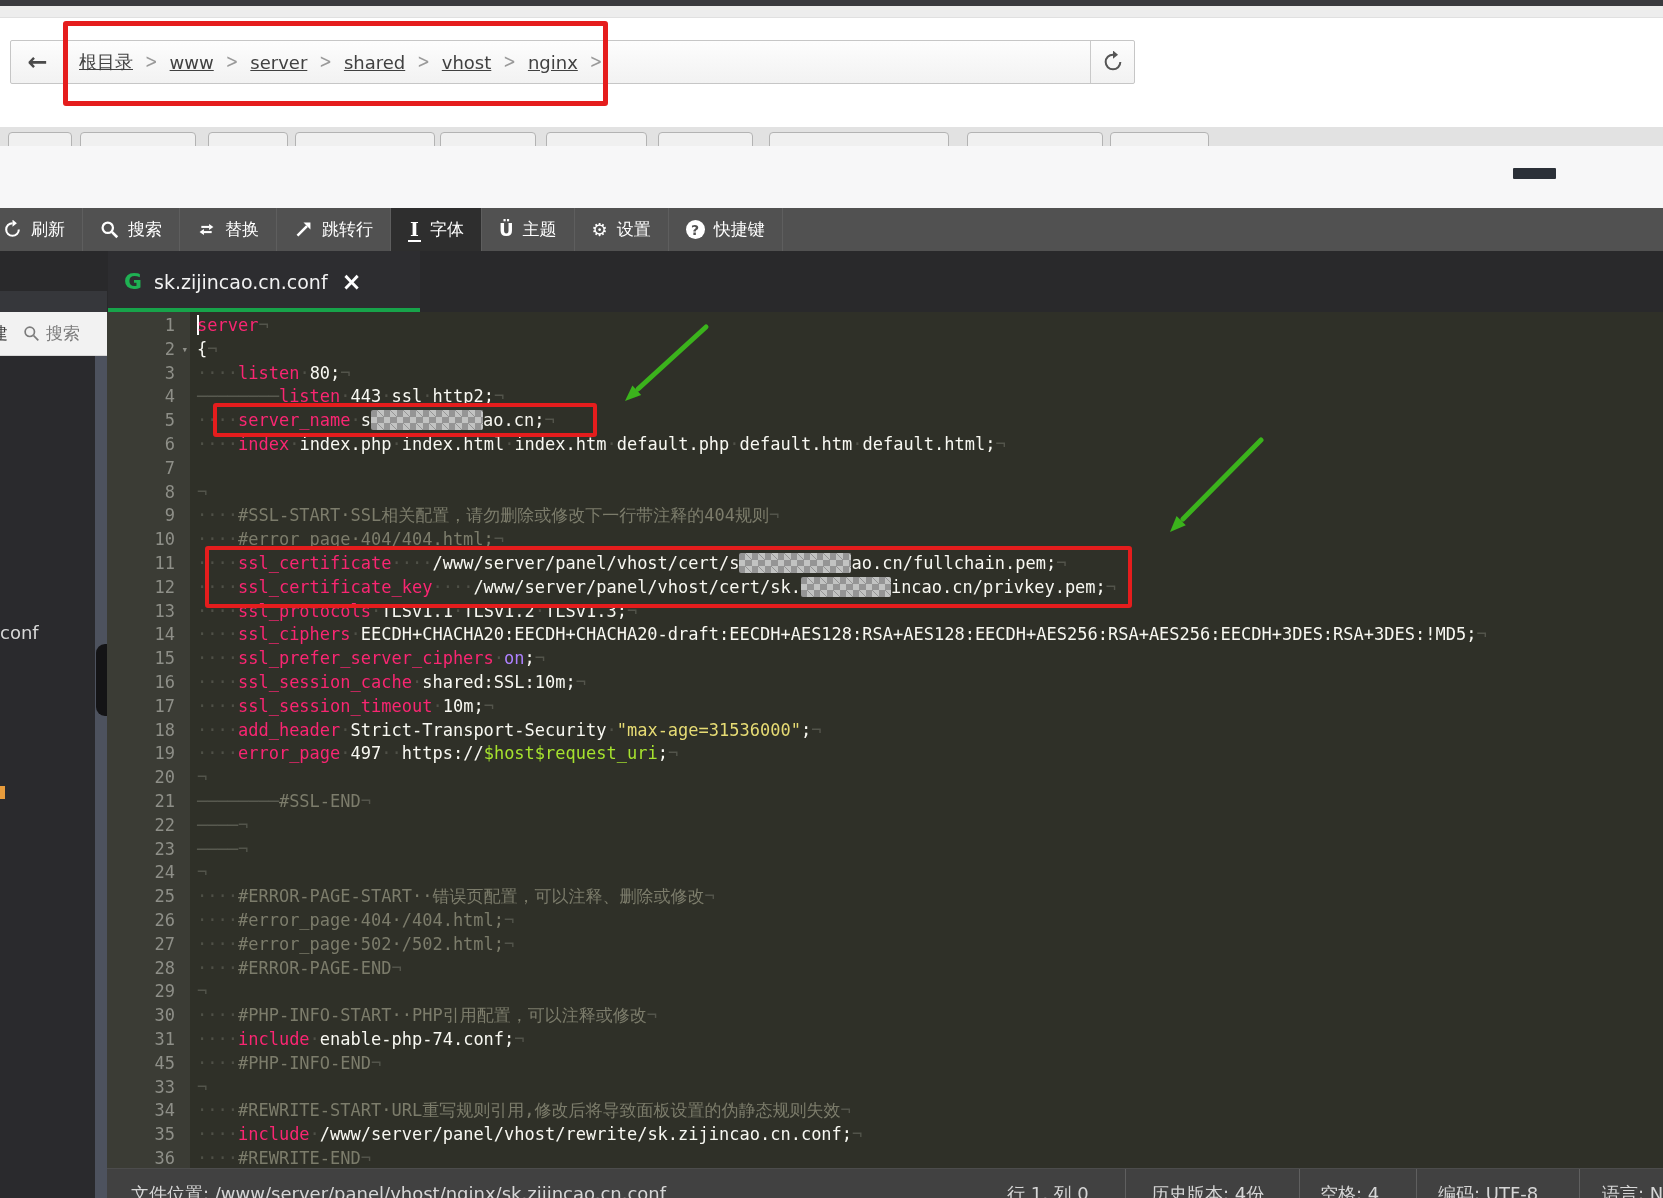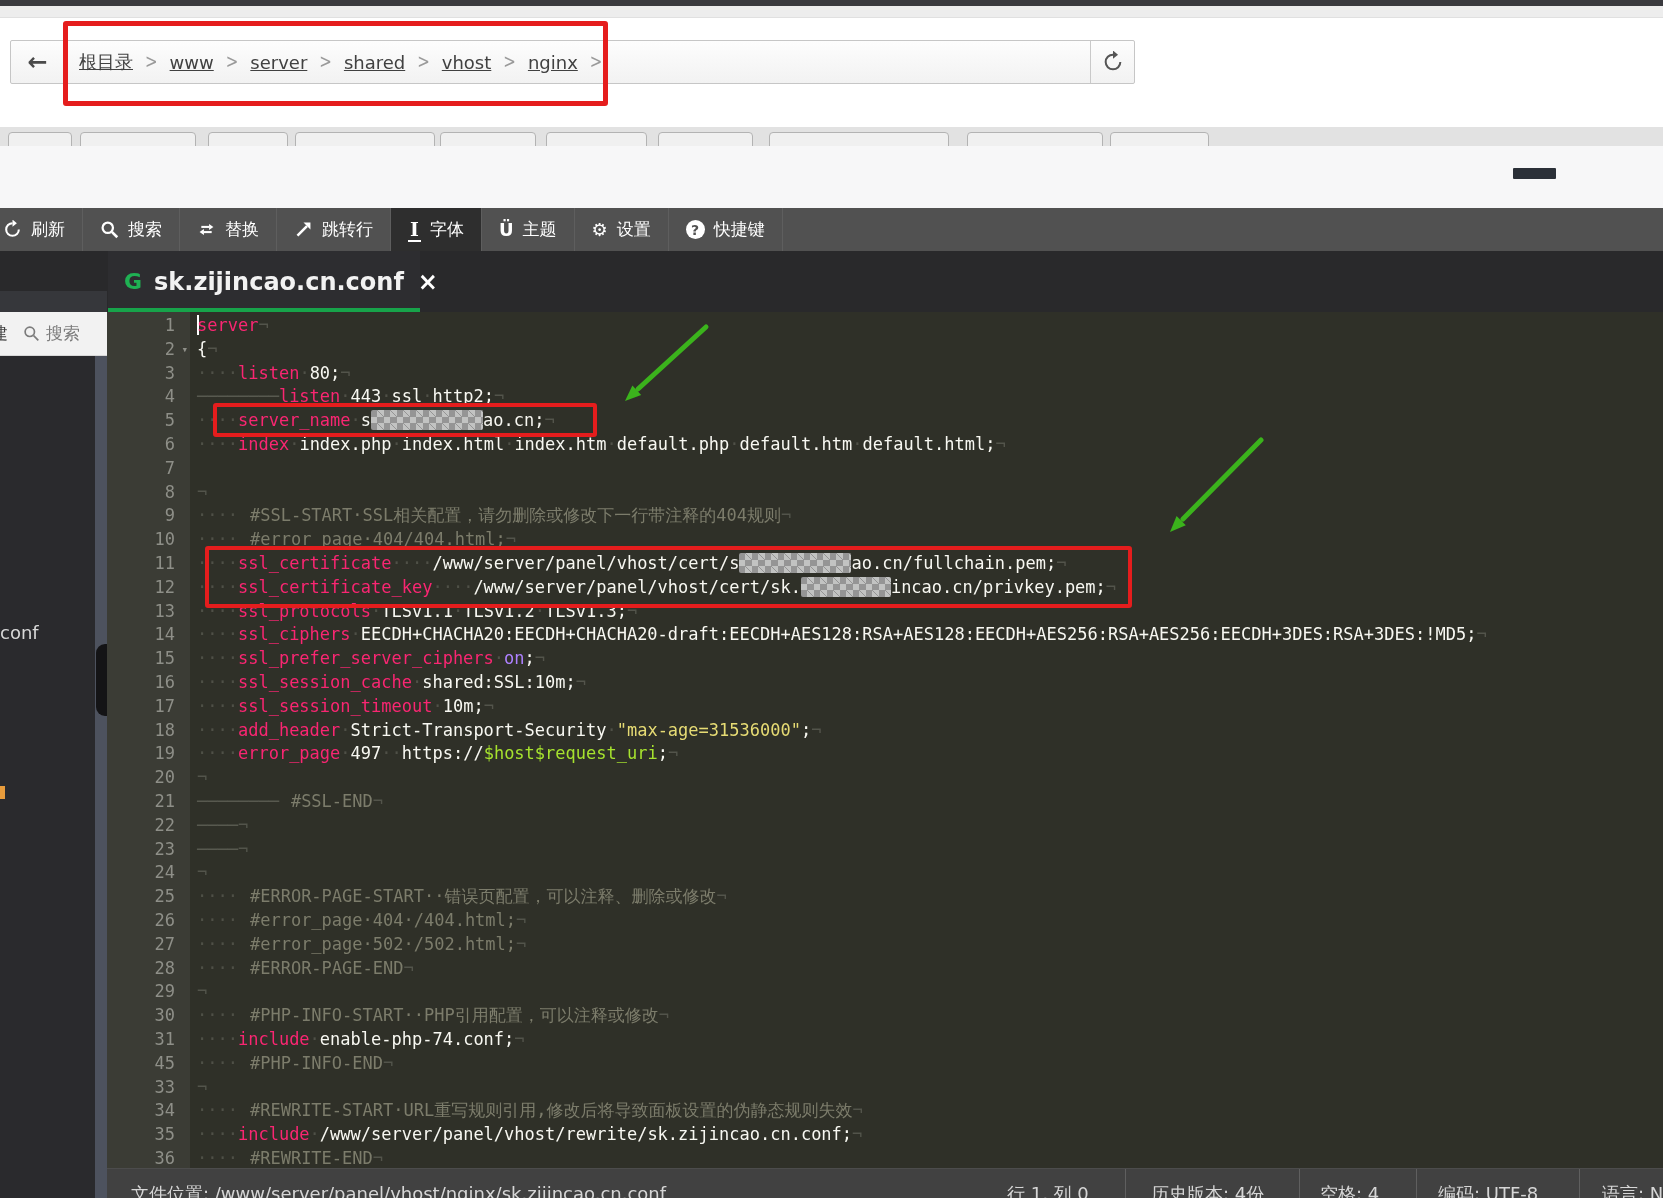--- a/index.html
+++ b/index.html
@@ -33,21 +33,21 @@
   .ticon{font-size:18px;line-height:1;}
   .font-i{font-family:"DejaVu Serif","Liberation Serif",serif;font-weight:bold;font-size:19px;border-bottom:2px solid #fff;padding:0 2px;}
   .help-circle{width:19px;height:19px;border-radius:50%;background:#fff;color:#515151;font-weight:bold;
                font-size:14px;display:flex;align-items:center;justify-content:center;}
   
   .tabbar{position:absolute;left:0;top:251px;width:1663px;height:61px;background:#29292b;}
   .side-top{position:absolute;left:0;top:0;width:107px;height:61px;background:#36373b;color:#e8e8e8;
             font-size:20px;display:flex;align-items:center;padding-left:6px;box-sizing:border-box;overflow:hidden;white-space:nowrap;margin-top:40px;}
   .tab{position:absolute;left:108px;top:0;width:312px;height:61px;background:#2d2d30;display:flex;align-items:center;cursor:pointer;}
   .tab-g{color:#1fb153;font-size:22px;font-weight:bold;margin:0 12px 0 16px;}
-  .tab-title{color:#f2f2f2;font-size:24px;font-weight:bold;}
+  .tab-title{color:#f2f2f2;font-size:19px;}
   .tab-close{color:#fff;font-size:24px;font-weight:bold;margin-left:14px;cursor:pointer;line-height:1;}
   .tab-underline{position:absolute;left:0;bottom:0;width:100%;height:4px;background:#17a34a;}
   
   .side-search{position:absolute;left:0;top:312px;width:107px;height:44px;background:#f2f2f2;border-bottom:1px solid #d8d8d8;
                display:flex;align-items:center;box-sizing:border-box;}
   .partial-char{width:9px;overflow:hidden;display:inline-block;color:#444;font-size:17px;}
   .partial-char span{display:inline-block;margin-left:-9px;}
   .side-search-label{color:#7c7c7c;font-size:17px;margin-left:6px;}
   .side-files{position:absolute;left:0;top:356px;width:95px;height:842px;background:#2a2a2d;overflow:hidden;}
   .side-file{position:absolute;left:0;top:266px;color:#d8d8d8;font-size:18px;font-family:"DejaVu Sans","Liberation Sans",sans-serif;}
@@ -57,21 +57,21 @@
           display:flex;align-items:center;justify-content:center;color:#fff;font-size:19px;cursor:pointer;}
   
   .editor{position:absolute;left:107px;top:312px;width:1556px;height:856px;background:#2f3028;overflow:hidden;
           font-family:"DejaVu Sans Mono","Liberation Mono",monospace;font-size:17px;}
   .gutter-bg{position:absolute;left:0;top:0;width:83px;height:100%;background:#3b3c35;}
   .rows{position:absolute;left:0;top:2px;width:100%;}
   .row{display:flex;height:23.8px;line-height:23.8px;white-space:pre;}
   .num{width:83px;flex:0 0 83px;color:#8e8f88;text-align:right;padding-right:15px;box-sizing:border-box;position:relative;}
   .fold{position:absolute;right:2px;top:0;font-size:11px;color:#8e8f88;}
   .txt{padding-left:7px;position:relative;}
-  .tk{color:#f92672;} .tv{color:#f8f8f2;} .tc{color:#7c7c6b;margin-left:12px;} .ts{color:#e6db74;}
+  .tk{color:#f92672;} .tv{color:#f8f8f2;} .tc{color:#7c7c6b;} .ts{color:#e6db74;}
   .tp{color:#ae81ff;} .tg{color:#a6e22e;} .tw{color:#4f5047;} .td{color:#5a5b52;} .te{color:#53544b;}
   .cursor{display:inline-block;width:2px;height:20px;background:#fff;vertical-align:-4px;margin-right:-2px;}
   .mosaic{display:inline-block;height:20px;vertical-align:-4px;border-radius:2px;opacity:.96;
     background-image:linear-gradient(45deg,#c9c9c9 25%,transparent 25%,transparent 75%,#c9c9c9 75%),
                      linear-gradient(45deg,#c9c9c9 25%,#9a9a9a 25%,#9a9a9a 75%,#c9c9c9 75%);
     background-size:13px 13px;background-position:0 0,6px 7px;background-color:#b5b5b5;filter:blur(.5px);}
   
   .statusbar{position:absolute;left:107px;top:1168px;width:1556px;height:52px;background:#414141;border-top:1px solid #4c4c4c;
              color:#d6d6d6;font-size:18px;}
   .st-item{position:absolute;top:13px;white-space:nowrap;}

